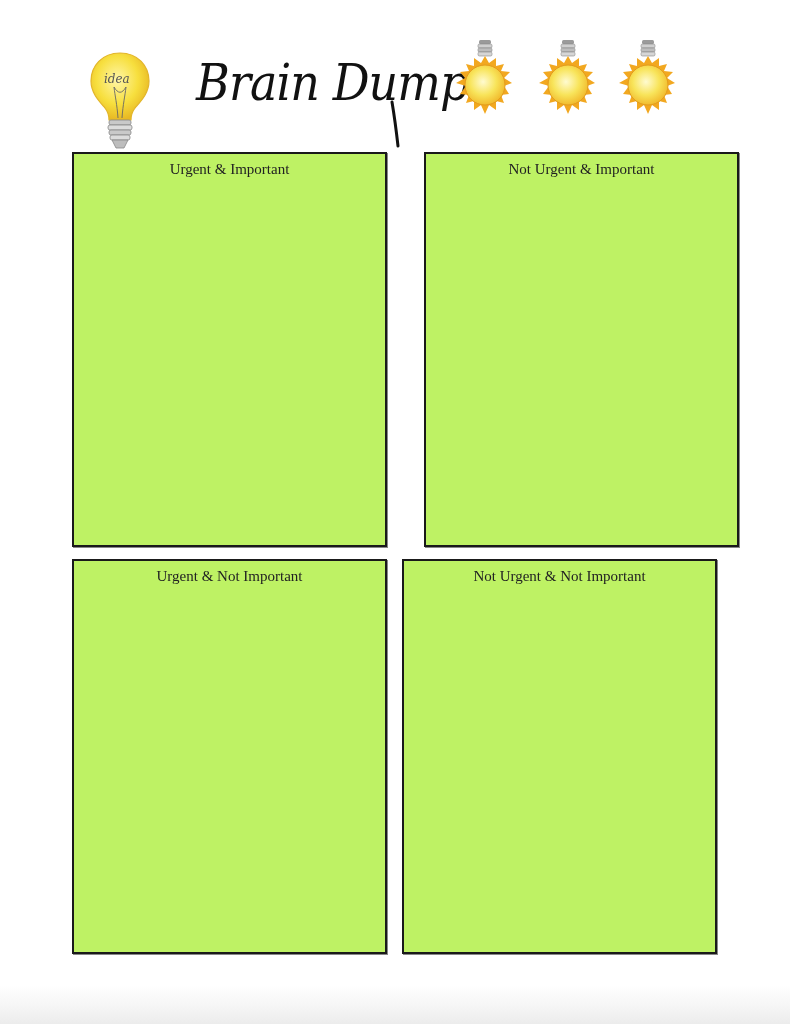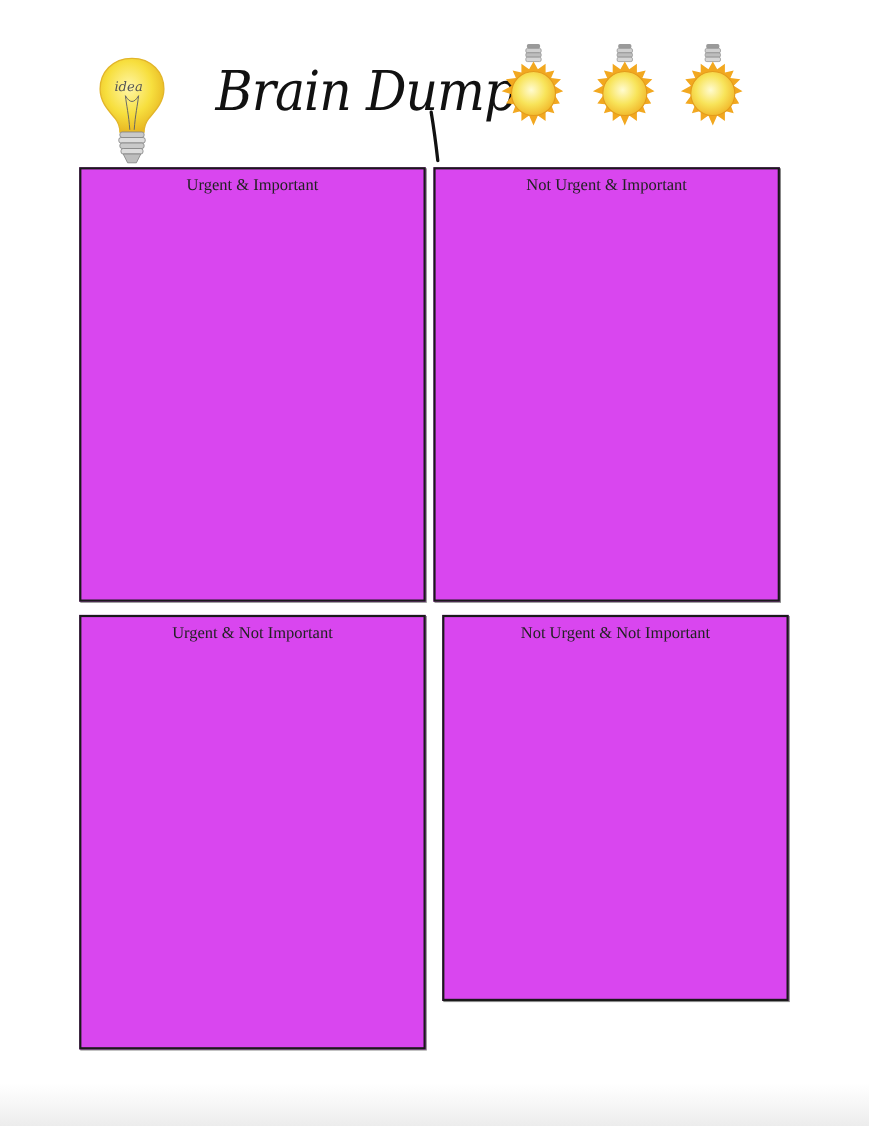--- a/index.html
+++ b/index.html
@@ -16,21 +16,21 @@
       font-size: 50px; font-weight: normal; color: #111; letter-spacing: -1px;
       transform: scaleX(0.92); transform-origin: left top;
       line-height: 1;
     }
     .title-tail { position: absolute; left: 388px; top: 100px; width: 20px; height: 48px; }
     .sun-bulb { position: absolute; top: 38px; width: 66px; height: 86px; }
     .quadrant {
       position: absolute; box-sizing: border-box;
       border: 2px solid #1a1a1a;
       box-shadow: 1px 1px 0 #888;
-      background: #d946ef;
+      background: #bef264;
     }
     .quadrant-label {
       position: absolute; left: 0; right: 0; top: 7px;
       text-align: center; font-family: "Liberation Serif", serif;
       font-size: 15px; color: #222;
     }
     .writing-area { position: absolute; left: 0; right: 0; top: 32px; bottom: 0; }
   </style>
 </head>
 <body>
@@ -87,26 +87,26 @@
       </g>
     </defs>
   </svg>
 </div>
 
 <div class="quadrant" style="left:72px; top:152px; width:315px; height:395px;">
   <div class="quadrant-label">Urgent &amp; Important</div>
   <div class="writing-area"></div>
 </div>
 
-<div class="quadrant" style="left:394px; top:152px; width:315px; height:395px;">
+<div class="quadrant" style="left:424px; top:152px; width:315px; height:395px;">
   <div class="quadrant-label">Not Urgent &amp; Important</div>
   <div class="writing-area"></div>
 </div>
 
 <div class="quadrant" style="left:72px; top:559px; width:315px; height:395px;">
   <div class="quadrant-label">Urgent &amp; Not Important</div>
   <div class="writing-area"></div>
 </div>
 
-<div class="quadrant" style="left:402px; top:559px; width:315px; height:351px;">
+<div class="quadrant" style="left:402px; top:559px; width:315px; height:395px;">
   <div class="quadrant-label">Not Urgent &amp; Not Important</div>
   <div class="writing-area"></div>
 </div>
 
 </body></html>

